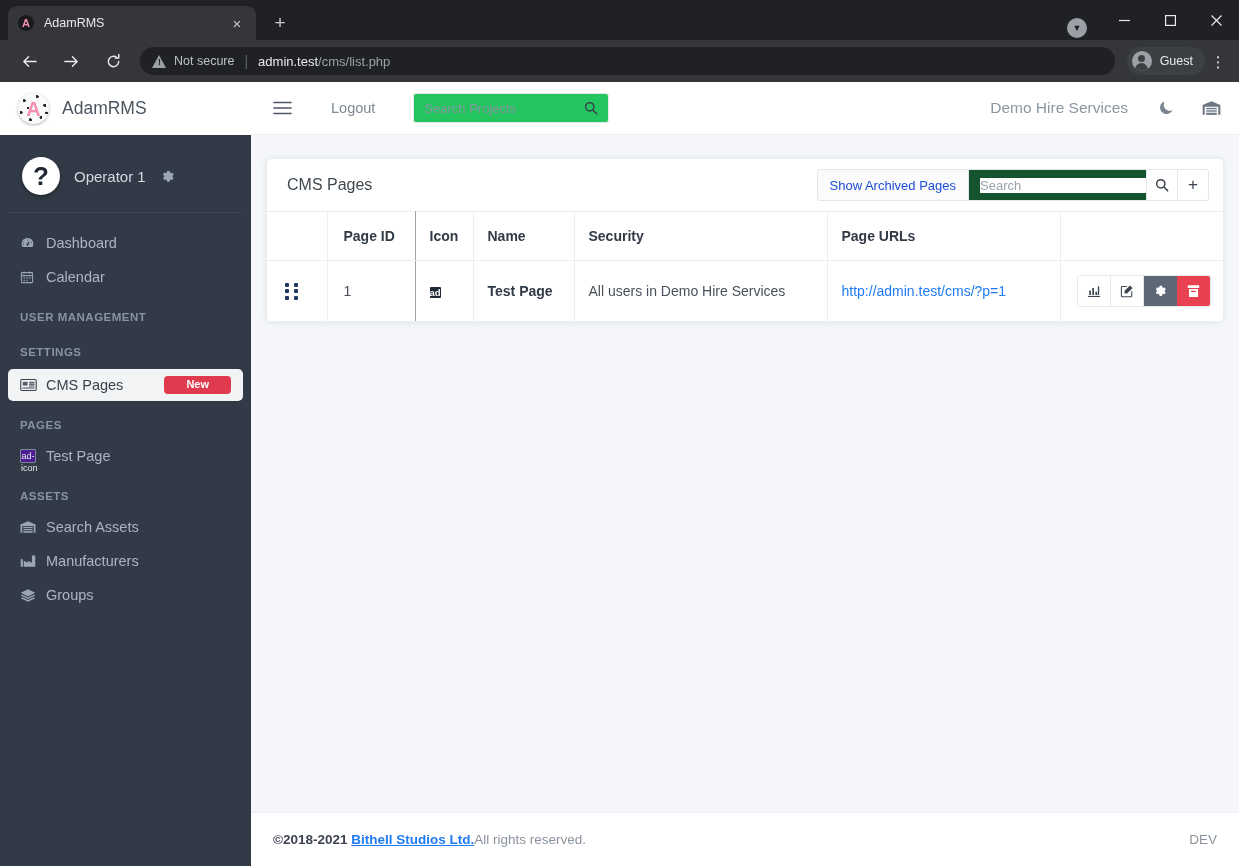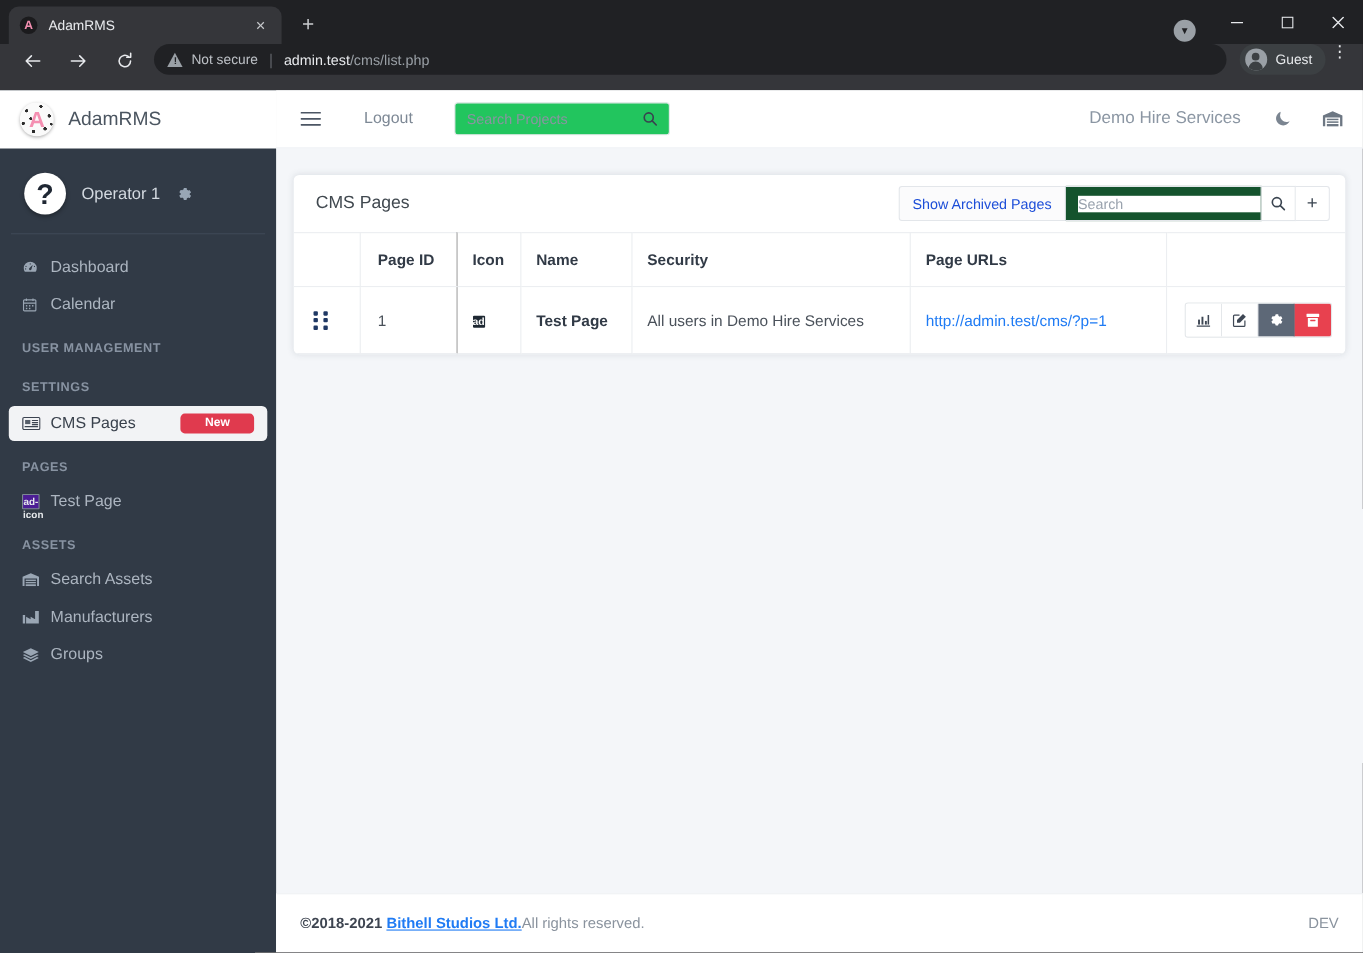--- a/index.html
+++ b/index.html
@@ -55,21 +55,21 @@
   }
   .dl-chip {
     position: absolute; right: 152px; top: 18px;
     width: 20px; height: 20px; border-radius: 50%;
     background: #9aa0a6; color:#202124; font-size: 9px;
     display: flex; align-items: center; justify-content: center;
   }
 
   .toolbar {
     height: 42px; background: #35363a;
-    display: flex; align-items: flex-start; padding: 0 8px;
+    display: flex; align-items: center; padding: 0 8px;
   }
   .nav-btn {
     width: 30px; height: 30px; margin: 0 6px; color: #e8eaed;
     display: flex; align-items: center; justify-content: center;
     font-size: 17px;
   }
   .omnibox {
     flex: 1; height: 28px; background: #202124; border-radius: 14px;
     display: flex; align-items: center; padding: 0 12px; margin: 0 8px 0 6px;
     min-width: 0;
@@ -186,21 +186,21 @@
     color: #8893a2; font-size: 11.5px; font-weight: 700;
     letter-spacing: .5px; padding: 16px 0 7px 20px;
   }
   .badge-new {
     margin-left: auto; background: #e03a4e; color: #fff;
     font-size: 11px; font-weight: 700; border-radius: 4px;
     padding: 2px 22px; line-height: 1.25;
   }
   .ad-ic {
     width: 16px; height: 14px; background: #4c1d95; border: 1px solid #7d8894;
-    color: #e8ebee; font-size: 9px; font-weight: 700; line-height: 12px;
+    color: #e8ebee; font-size: 9px; font-weight: 400; line-height: 12px;
     text-align: center; border-radius: 1px;
   }
 
   
   #main { flex: 1; display: flex; flex-direction: column; min-width: 0; }
   .topnav {
     height: 53px; background: #fff; display: flex; align-items: center;
     padding: 0 18px 0 22px; flex: none;
     border-bottom: 1px solid #eceff3;
   }

